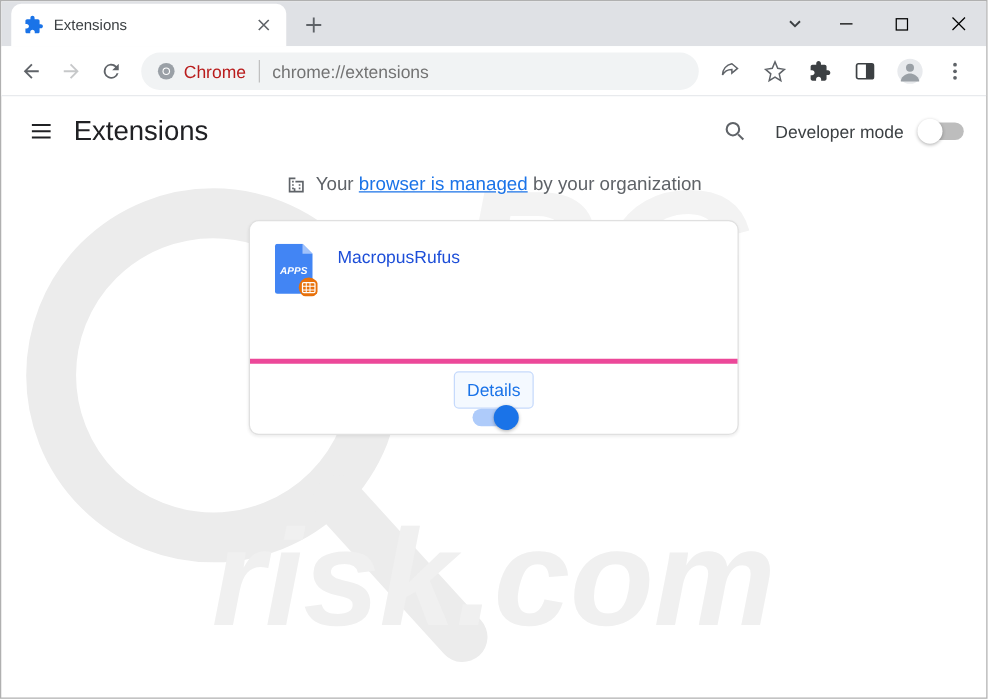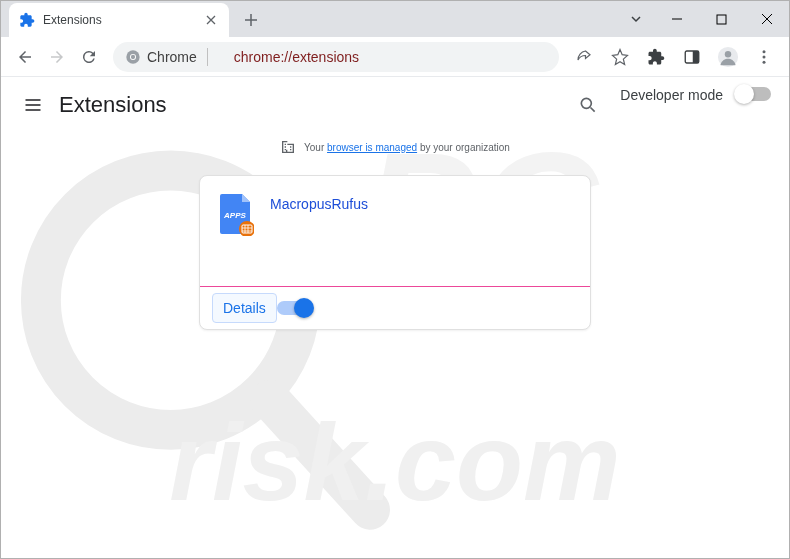--- a/index.html
+++ b/index.html
@@ -55,63 +55,63 @@
   .omnibox {
     flex:1; height:30px;
     background:#f1f3f4;
     border-radius:15px;
     display:flex; align-items:center;
     padding: 0 12px;
     margin: 0 8px;
   }
   .omnibox .site-chip {
     display:flex; align-items:center; gap:6px;
-    color:#404040; font-size:14px;
+    color:#b91c1c; font-size:14px;
     padding-right:10px;
     border-right:1px solid #c0c0c0;
     height:18px;
   }
-  .omnibox .url { color:#7f1d1d; font-size:14px; margin-left:26px; flex:1;}
+  .omnibox .url { color:#737373; font-size:14px; margin-left:10px; flex:1;}
   .tool-icons { display:flex; align-items:center; gap:2px;}
   .tool-icons .nav-btn { width:34px;}
   .content { position:relative; z-index:1; background:transparent; height:calc(559px - 36px - 40px);}
   .ext-header {
     height:56px; display:flex; align-items:center;
     padding: 0 18px 0 12px;
   }
   .hamburger { width:40px; height:40px; display:flex; align-items:center; justify-content:center; cursor:pointer; border-radius:50%;}
   .ext-title { font-size:22px; color:#202124; font-weight:500; margin-left:6px;}
-  .ext-header-right { margin-left:auto; display:flex; gap:14px;}
+  .ext-header-right { margin-left:auto; display:flex; align-items:center; gap:14px;}
   .search-btn { width:36px; height:36px; display:flex; align-items:center; justify-content:center; cursor:pointer; border-radius:50%;}
   .dev-label { font-size:14px; color:#3c4043;}
   .switch-off {
     width:34px; height:14px; background:#bdbdbd; border-radius:7px; position:relative; cursor:pointer;
   }
   .switch-off::after {
     content:''; position:absolute; left:-3px; top:-3px;
     width:20px; height:20px; background:#fff; border-radius:50%;
     box-shadow:0 1px 3px rgba(0,0,0,0.3);
   }
-  .managed-row { text-align:center; margin-top: 6px; color:#5f6368; font-size:10px; display:flex; align-items:center; justify-content:center; gap:8px;}
+  .managed-row { text-align:center; margin-top: 6px; color:#5f6368; font-size:15px; display:flex; align-items:center; justify-content:center; gap:8px;}
   .managed-row a { color:#1a73e8; text-decoration:underline; cursor:pointer;}
   .card {
     width:392px; margin: 20px auto 0 auto;
     background:#fff;
     border:1px solid #e0e0e0;
     border-radius:8px;
     box-shadow: 0 1px 2px rgba(60,64,67,0.08);
     position:relative;
   }
   .card-body { padding:18px 18px 14px 18px; display:flex; gap:16px; min-height:110px;}
   .ext-icon { width:36px; height:36px; position:relative;font-style:italic;}
   .ext-name { font-size:14px; color:#1d4ed8; margin-top:2px;}
   .card-footer {
-    border-top:1px solid #ec4899;
+    border-top:4px solid #ec4899;
     padding: 6px 12px;
-    display:flex; align-items:center; 
+    display:flex; align-items:center; justify-content:space-between;flex-direction:column;
   }
   .details-btn {
     color:#1a73e8; font-size:14px; font-weight:500;
     padding:6px 10px; border-radius:4px; cursor:pointer;
     border:1px solid transparent;
   }
   .details-btn:focus, .details-btn.active {
     border:1px solid #c6dafc; background:#f4f9ff;
   }
   .switch-on {

